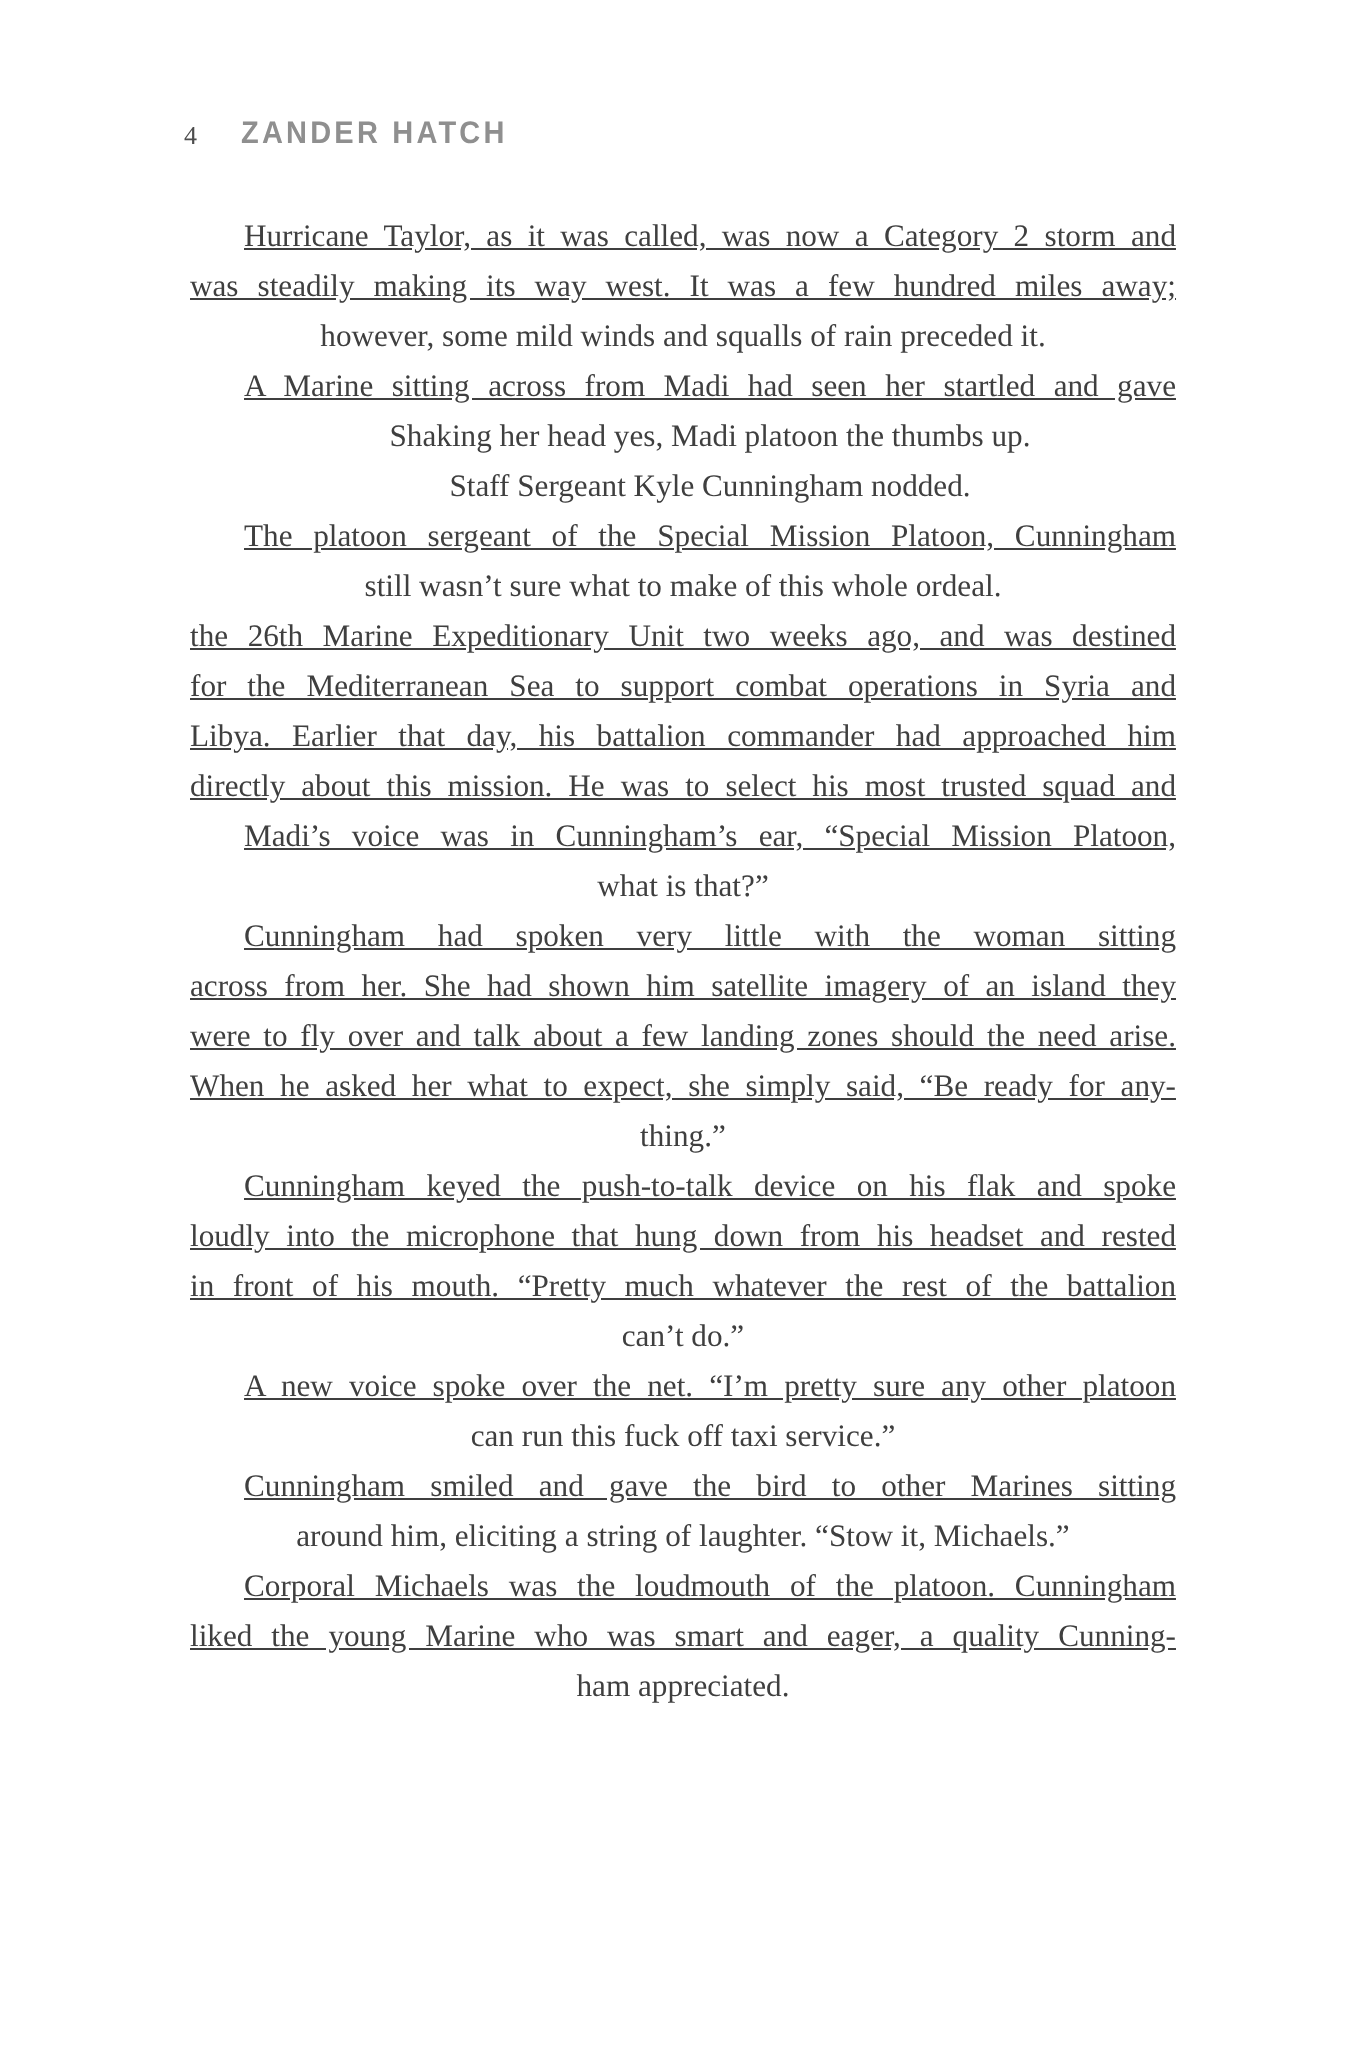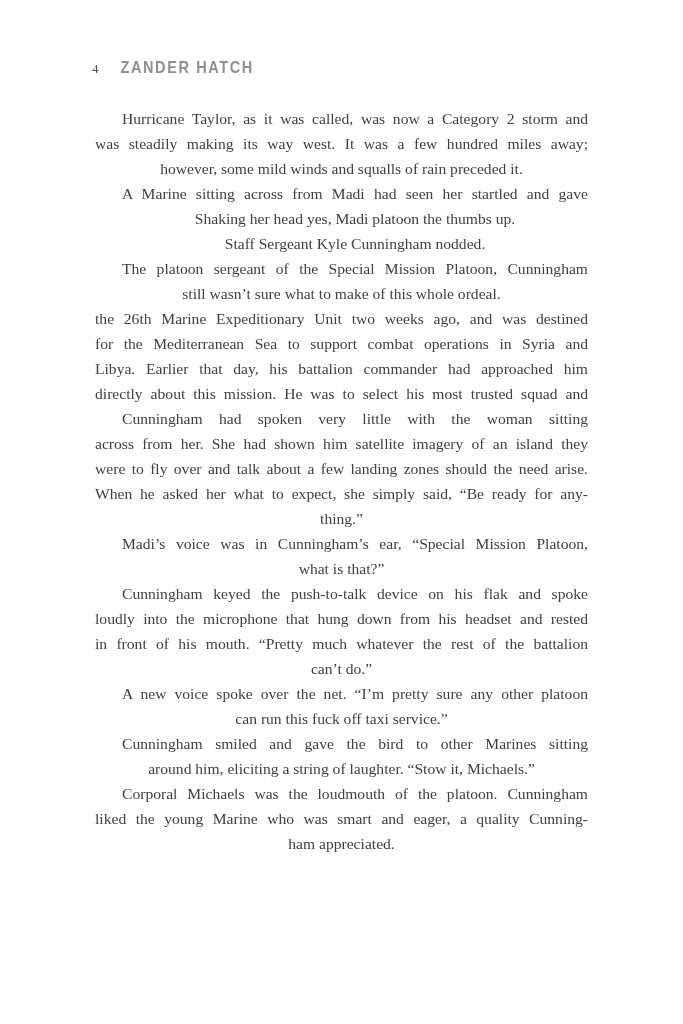--- a/index.html
+++ b/index.html
@@ -51,20 +51,21 @@
     line-height: 25px;
     height: 25px;
     color: #3f3f3f;
     text-align: center;
     white-space: normal;
     overflow: hidden;
   }
   .line.just {
     text-align: justify;
     text-align-last: justify;
+    text-decoration: underline;
   }
   .line.first {
     text-indent: 27px;
   }
   .italic {
     font-style: italic;
   }
 </style>
 </head>
 <body>
@@ -94,29 +95,29 @@
         <div class="line first just"><span>The platoon sergeant of the Special Mission Platoon, Cunningham</span></div>
         <div class="line"><span>still wasn’t sure what to make of this whole ordeal.</span></div>
       </div>
       <div class="paragraph">
         <div class="line just"><span>the 26th Marine Expeditionary Unit two weeks ago, and was destined</span></div>
         <div class="line just"><span>for the Mediterranean Sea to support combat operations in Syria and</span></div>
         <div class="line just"><span>Libya. Earlier that day, his battalion commander had approached him</span></div>
         <div class="line just"><span>directly about this mission. He was to select his most trusted squad and</span></div>
       </div>
       <div class="paragraph">
+        <div class="line first just"><span>Madi’s voice was in Cunningham’s ear, “Special Mission Platoon,</span></div>
+        <div class="line"><span>what is that?”</span></div>
+      </div>
+      <div class="paragraph">
         <div class="line first just"><span>Cunningham had spoken very little with the woman sitting</span></div>
         <div class="line just"><span>across from her. She had shown him satellite imagery of an island they</span></div>
         <div class="line just"><span>were to fly over and talk about a few landing zones should the need arise.</span></div>
         <div class="line just"><span>When he asked her what to expect, she simply said, “Be ready for any-</span></div>
         <div class="line"><span>thing.”</span></div>
-      </div>
-      <div class="paragraph">
-        <div class="line first just"><span>Madi’s voice was in Cunningham’s ear, “Special Mission Platoon,</span></div>
-        <div class="line"><span>what is that?”</span></div>
       </div>
       <div class="paragraph">
         <div class="line first just"><span>Cunningham keyed the push-to-talk device on his flak and spoke</span></div>
         <div class="line just"><span>loudly into the microphone that hung down from his headset and rested</span></div>
         <div class="line just"><span>in front of his mouth. “Pretty much whatever the rest of the battalion</span></div>
         <div class="line"><span>can’t do.”</span></div>
       </div>
       <div class="paragraph">
         <div class="line first just"><span>A new voice spoke over the net. “I’m pretty sure any other platoon</span></div>
         <div class="line"><span>can run this fuck off taxi service.”</span></div>

